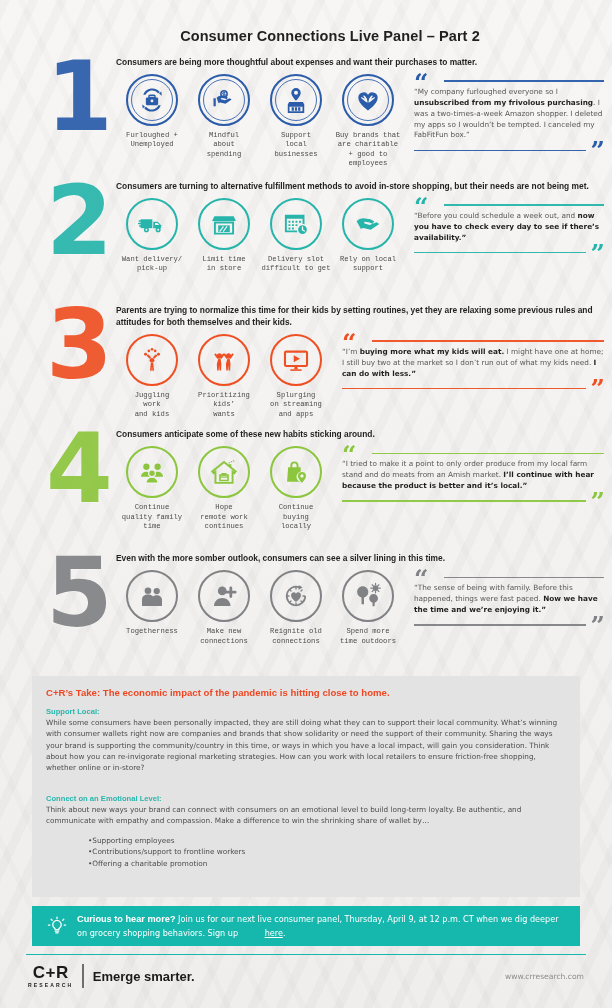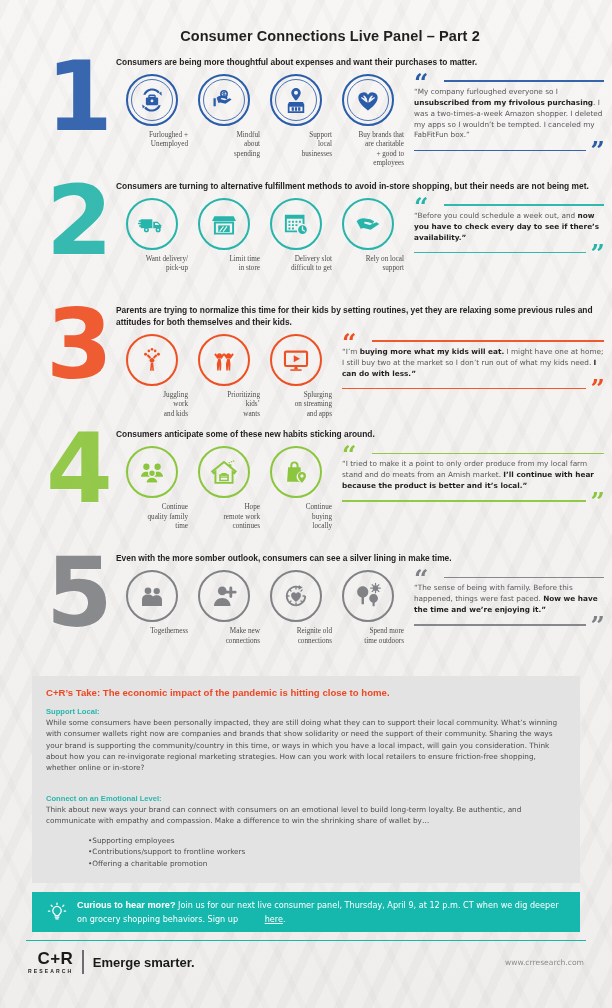--- a/index.html
+++ b/index.html
@@ -57,22 +57,21 @@
     display: flex; align-items: center; justify-content: center;
     position: relative;
   }
   .circ.dbl::after {
     content: ""; position: absolute; inset: 3px;
     border-radius: 50%; border: 1.6px solid currentColor; opacity: .85;
   }
   .circ svg { width: 28px; height: 28px; display: block; }
   .ilabel {
     font-size: 7.2px; color: #4c4c4c; line-height: 1.32;
-    font-family: Liberation Serif, serif;
-    text-align: right;
+    font-family: Liberation Mono, monospace;
   }
 
   
   .quote { flex: 1 1 auto; padding-left: 10px; padding-right: 8px; position: relative; min-width: 150px; }
   .qmark-top { font-size: 25px; font-weight: bold; line-height: .7; letter-spacing: -1px; font-family: "DejaVu Serif", serif; }
   .qrule { height: 1.3px; background: currentColor; margin: 3px 0 0 0; opacity:.95; }
   .qrule.top { margin-left: 30px; margin-top: -11px; }
   .qtext {
     font-size: 7.3px; color: #58585a; line-height: 1.5; margin-top: 5px;
     font-family: "DejaVu Sans", sans-serif;
@@ -83,38 +82,38 @@
   .qmark-bot { font-size: 25px; font-weight: bold; line-height: .55; letter-spacing: -1px; margin-left: 5px; font-family: "DejaVu Serif", serif; }
 
   
   .take {
     margin: 9px 32px 0 32px; background: #e3e3e3; padding: 11px 14px 14px 14px;
   }
   .take h2 { font-size: 9.6px; font-weight: bold; color: #ef4723; margin-bottom: 9px; }
   .take h3 { font-size: 7.6px; font-weight: bold; color: #2ab6ae; margin-bottom: 1px; }
   .take p { font-size: 7.3px; color: #4d4d4f; line-height: 1.52; font-family: "DejaVu Sans", sans-serif; }
   .take .blk2 { margin-top: 21px; }
-  .bullets { margin: 9px 0 0 42px; }
+  .bullets { margin: 9px 0 14px 42px; }
   .bullets li { list-style: none; font-size: 7.3px; color: #4d4d4f; line-height: 1.55; font-family: "DejaVu Sans", sans-serif; }
 
   
   .cta {
     margin: 9px 32px 0 32px; background: #16b8ad; color: #fff;
     display: flex; align-items: center; padding: 7px 12px; min-height: 34px;
   }
   .cta .bulb { flex: 0 0 auto; width: 26px; margin-right: 7px; display:flex; justify-content:center; }
   .cta .txt { font-size: 8.1px; line-height: 1.5; font-family: "DejaVu Sans", sans-serif; }
   .cta .txt b { font-size: 9.2px; font-family: "Liberation Sans", sans-serif; }
   .cta .txt u { text-decoration: underline; margin-left: 24px; }
 
   
   .foot-rule { height: 1.6px; background: #16b8ad; margin: 8px 26px 0 26px; }
   .foot { display: flex; align-items: center; padding: 9px 28px 0 28px; }
   .logo { display: flex; align-items: center; }
-  .logo .cr { text-align: right; padding-right: 9px; }
+  .logo .cr { text-align: center; padding-right: 9px; }
   .logo .cr .big { font-size: 17px; font-weight: bold; color: #1a1a1a; letter-spacing: .5px; line-height: 1; }
   .logo .cr .small { font-size: 5.1px; font-weight: bold; color: #1a1a1a; letter-spacing: 2.1px; margin-top: 1px; }
   .logo .vr { width: 1.4px; height: 24px; background: #6d6e71; }
   .logo .tag { font-size: 13px; font-weight: bold; color: #1a1a1a; padding-left: 9px; }
   .url { margin-left: auto; font-size: 7.6px; color: #8c8c8c; font-family: "DejaVu Sans", sans-serif; }
 </style>
 </head>
 <body>
 
 <div id="page">
@@ -372,21 +371,21 @@
                 <div class="qrule" style="color: rgb(140, 198, 62);"></div>
                 <div class="qmark-bot" style="color: rgb(140, 198, 62);">”</div>
               </div>
             </div>
           </div>
         </div>
       </div>
       <div class="sect">
         <div class="sect-inner">
           <div class="bignum grain" style="color: rgb(128, 130, 133);">5</div>
-          <div class="headline">Even with the more somber outlook, consumers can see a silver lining in make time.</div>
+          <div class="headline">Even with the more somber outlook, consumers can see a silver lining in this time.</div>
           <div class="body-row">
             <div class="icons">
               <div class="icell">
                 <div class="circ" style="color: rgb(128, 130, 133);">
                   <svg viewBox="0 0 32 32" fill="currentColor">
                     <circle cx="11.4" cy="10" r="3.8"></circle>
                     <path d="M4.6 27.4v-7.6c0-3.2 3-5.4 6.8-5.4s6.8 2.2 6.8 5.4v7.6z"></path>
                     <circle cx="21.4" cy="10.4" r="3.6"></circle>
                     <path d="M15.4 27.4v-7.2c0-3 2.8-5.2 6-5.2s6 2.2 6 5.2v7.2z"></path>
                   </svg>

